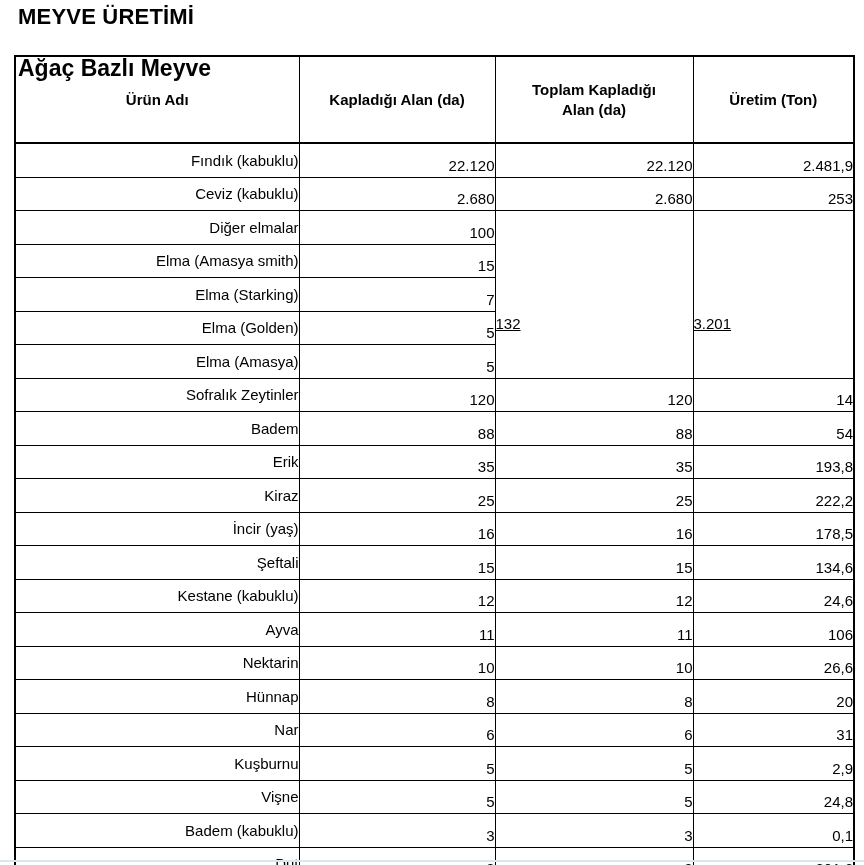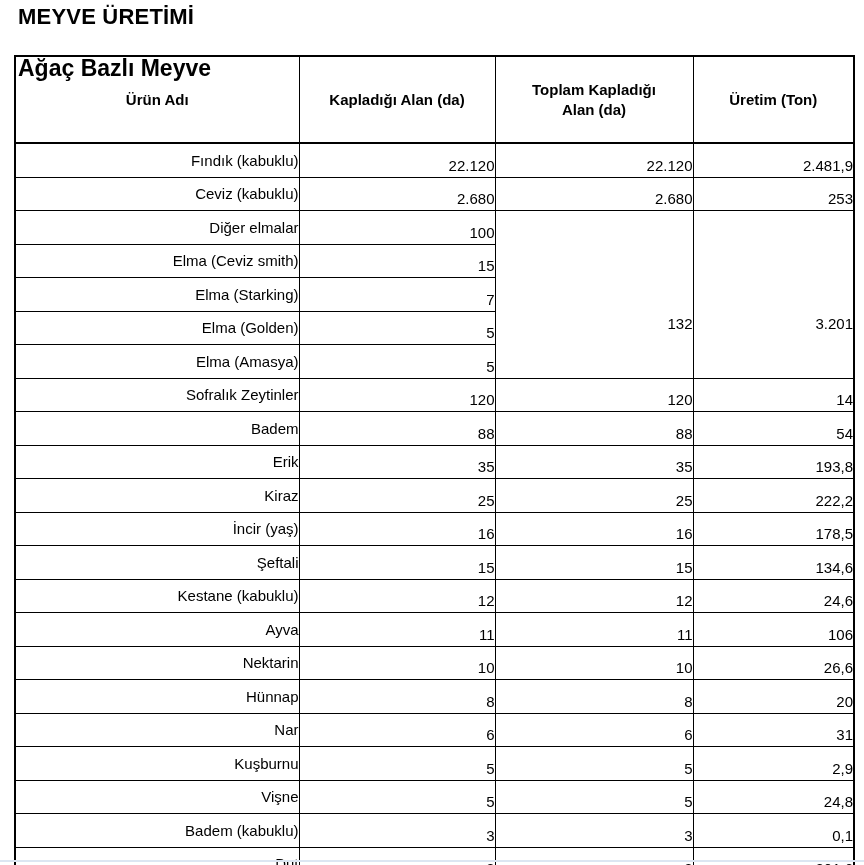--- a/index.html
+++ b/index.html
@@ -62,23 +62,24 @@
     text-align: right;
     vertical-align: middle;
     padding-left: 12px;
   }
   .ftable td.c-num {
     text-align: right;
     vertical-align: bottom;
     padding-bottom: 3px;
   }
   .ftable td.c-merged {
-    text-align: right;
+    text-align: left;
     vertical-align: middle;
     padding-top: 58px;
+    text-decoration: underline;
   }
   .col-0 { width: 284px; }
   .col-1 { width: 196px; }
   .col-2 { width: 198px; }
   .col-3 { width: 161px; }
   .bottom-strip {
     position: absolute;
     left: 0;
     top: 860px;
     width: 864px;
@@ -119,21 +120,21 @@
         <td class="c-num">2.680</td>
         <td class="c-num">253</td>
       </tr>
       <tr>
         <td class="c-name">Diğer elmalar</td>
         <td class="c-num">100</td>
         <td rowspan="5" class="c-merged">132</td>
         <td rowspan="5" class="c-merged">3.201</td>
       </tr>
       <tr>
-        <td class="c-name">Elma (Ceviz smith)</td>
+        <td class="c-name">Elma (Amasya smith)</td>
         <td class="c-num">15</td>
       </tr>
       <tr>
         <td class="c-name">Elma (Starking)</td>
         <td class="c-num">7</td>
       </tr>
       <tr>
         <td class="c-name">Elma (Golden)</td>
         <td class="c-num">5</td>
       </tr>

